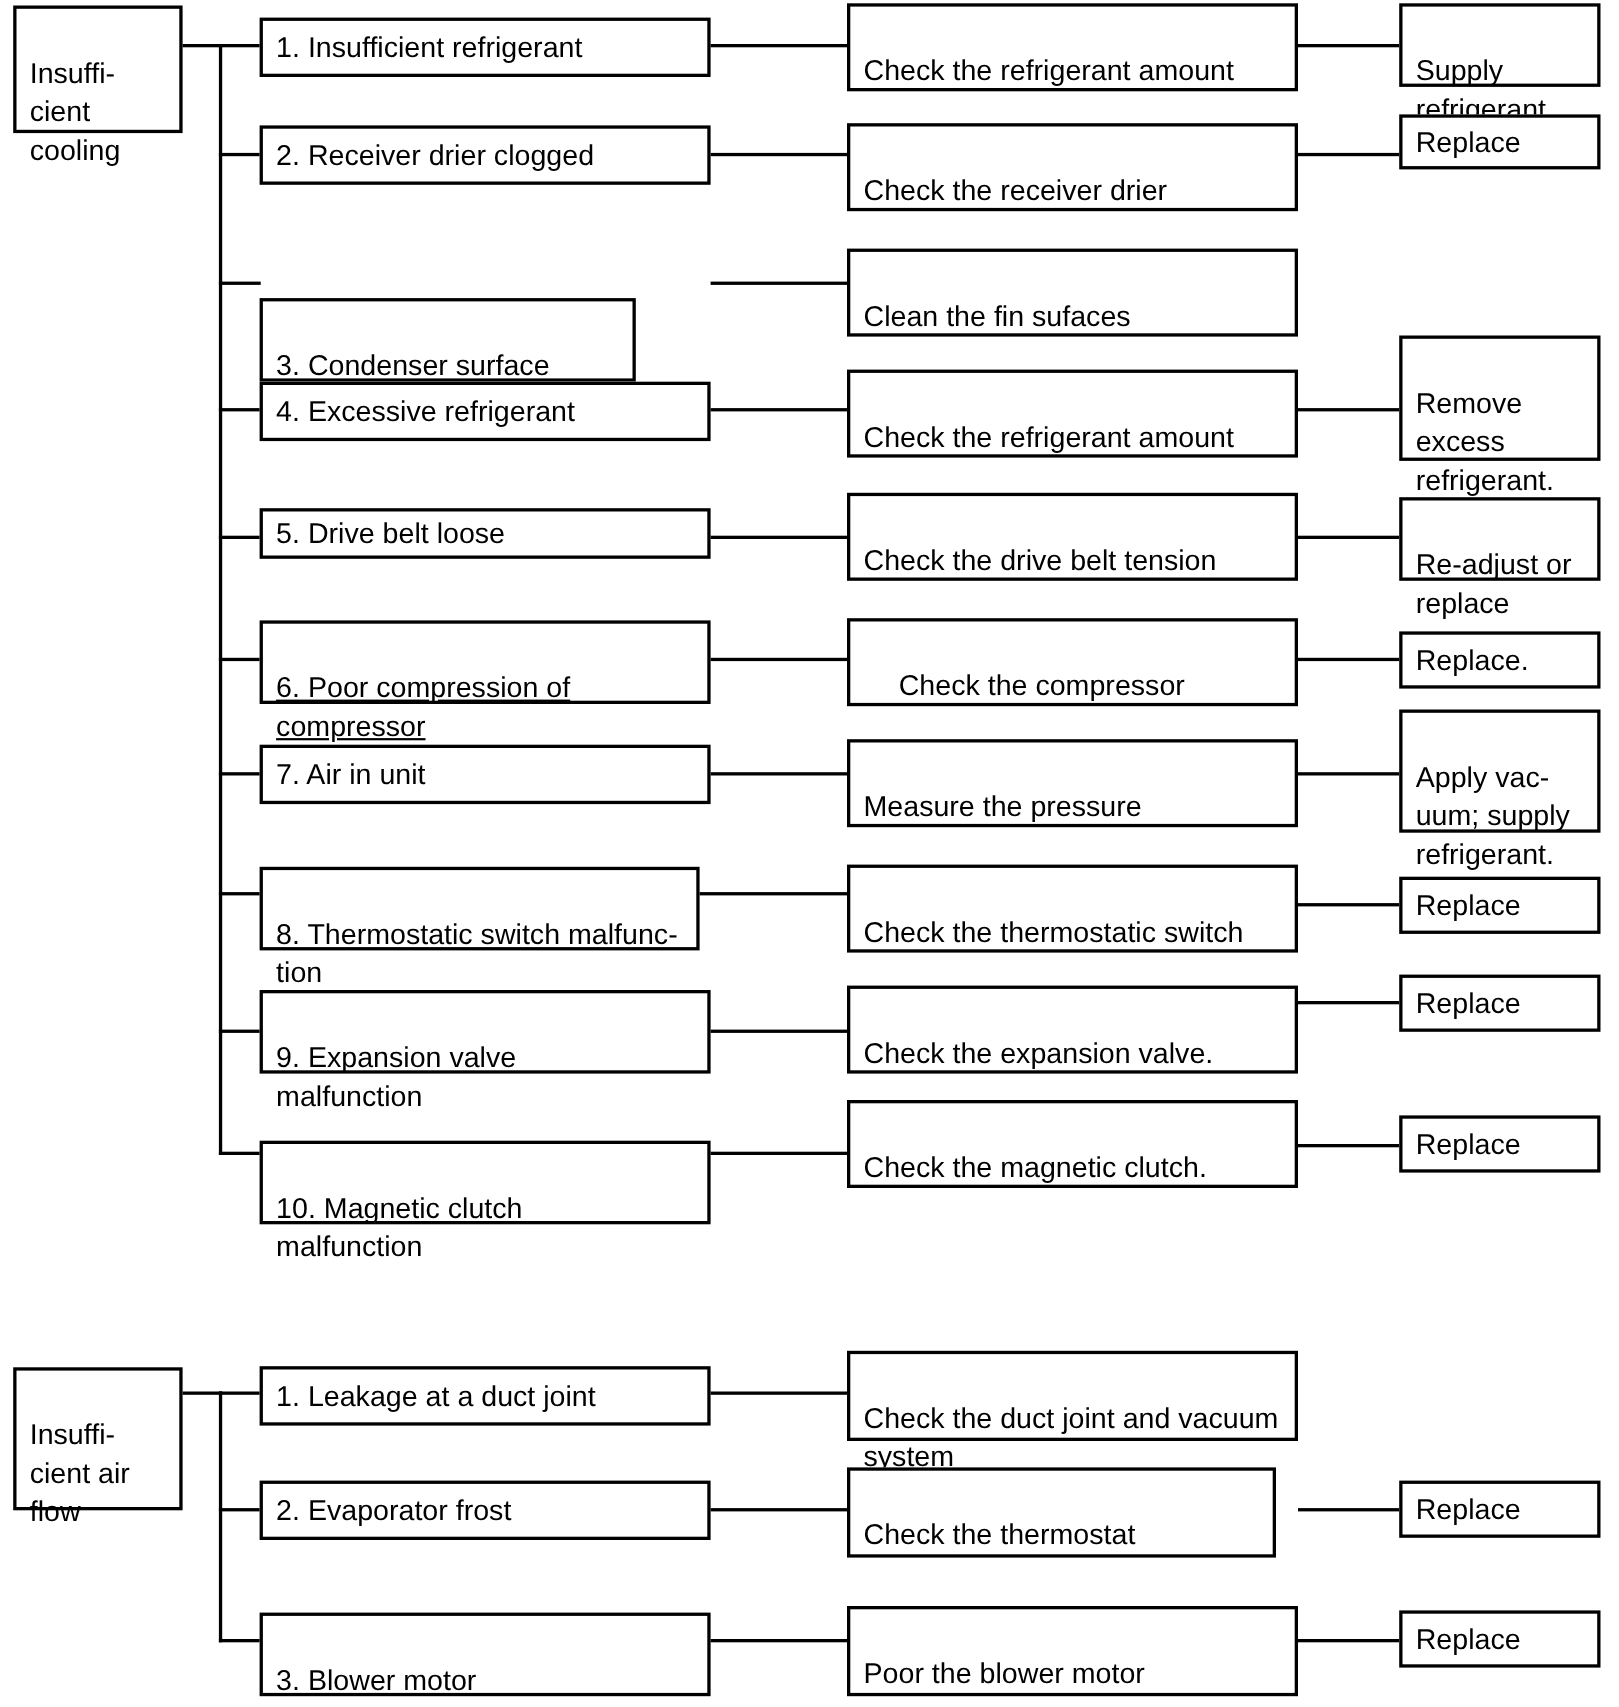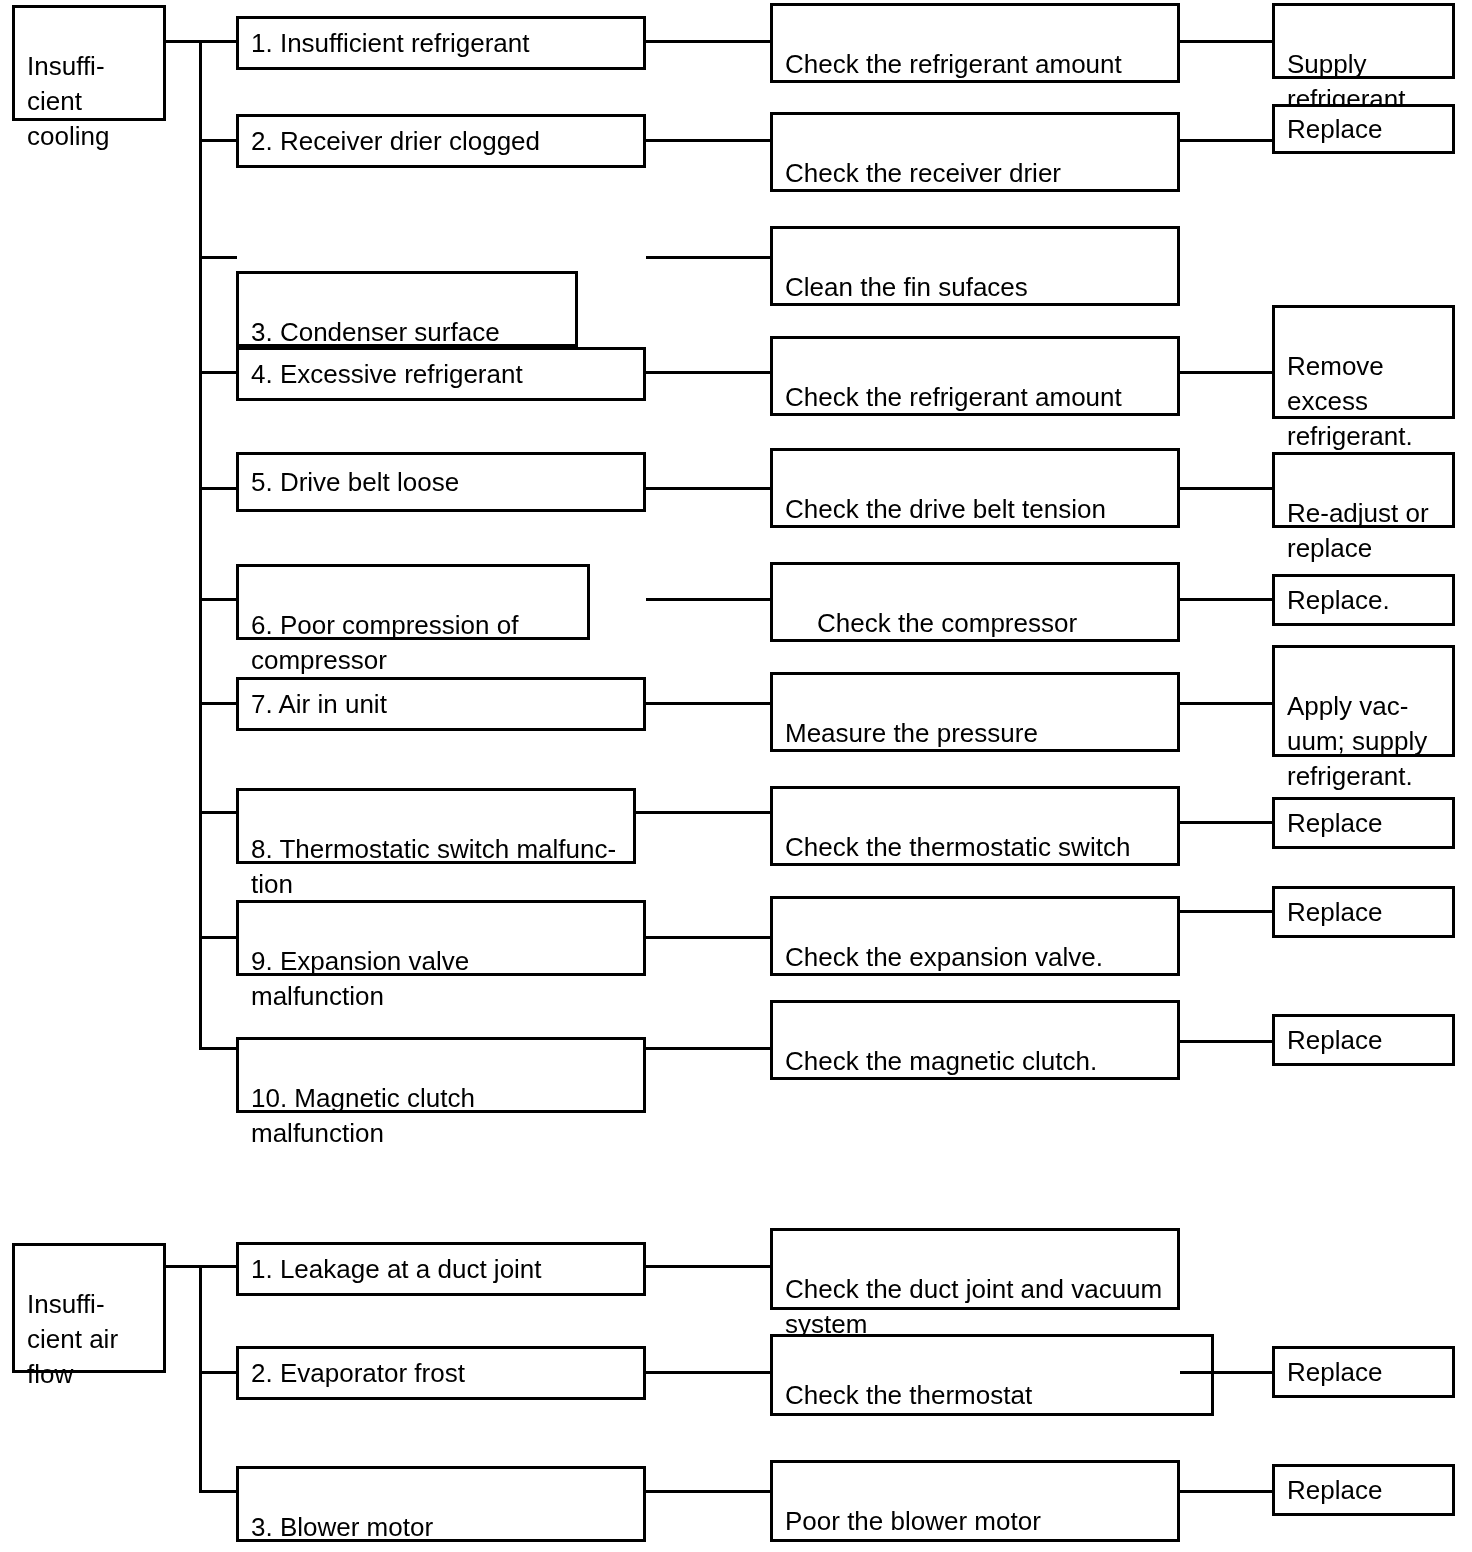--- a/index.html
+++ b/index.html
@@ -76,24 +76,24 @@
   <div class="box cause vcenter" style="left:236px; top:114px; width:410px; height:54px;">
     <span class="txt nowrap">2. Receiver drier clogged</span>
   </div>
   <div class="box cause" style="left:236px; top:226px; width:342px; height:76px;margin-top:45px;">
     <span class="txt">3. Condenser surface
      clogged</span>
   </div>
   <div class="box cause vcenter" style="left:236px; top:347px; width:410px; height:54px;">
     <span class="txt nowrap">4. Excessive refrigerant</span>
   </div>
-  <div class="box cause vcenter" style="left:236px; top:452px; width:410px; height:60px;">
+  <div class="box cause vcenter" style="left:236px; top:462px; width:410px; height:46px;">
     <span class="txt nowrap">5. Drive belt loose</span>
   </div>
-  <div class="box cause" style="left:236px; top:564px; width:354px; height:76px;">
+  <div class="box cause" style="left:236px; top:564px; width:410px; height:76px;text-decoration:underline;">
     <span class="txt">6. Poor compression of
      compressor</span>
   </div>
   <div class="box cause vcenter" style="left:236px; top:677px; width:410px; height:54px;">
     <span class="txt nowrap">7. Air in unit</span>
   </div>
   <div class="box cause" style="left:236px; top:788px; width:400px; height:76px;">
     <span class="txt">8. Thermostatic switch malfunc-
      tion</span>
   </div>
@@ -217,21 +217,21 @@
   </div>
 
   <div class="line hline" style="left:646px; top:1265px; width:124px;"></div>
   <div class="line hline" style="left:646px; top:1371px; width:124px;"></div>
   <div class="line hline" style="left:646px; top:1490px; width:124px;"></div>
 
   <div class="box check" style="left:770px; top:1228px; width:410px; height:82px;">
     <span class="txt">Check the duct joint and vacuum
 system</span>
   </div>
-  <div class="box check" style="left:770px; top:1334px; width:444px; height:82px;">
+  <div class="box check" style="left:770px; top:1334px; width:390px; height:82px;">
     <span class="txt">Check the thermostat</span>
   </div>
   <div class="box check" style="left:770px; top:1460px; width:410px; height:82px;">
     <span class="txt">Poor the blower motor</span>
   </div>
 
   <div class="line hline" style="left:1180px; top:1371px; width:92px;"></div>
   <div class="line hline" style="left:1180px; top:1490px; width:92px;"></div>
 
   <div class="box remedy vcenter" style="left:1272px; top:1346px; width:183px; height:52px;">

